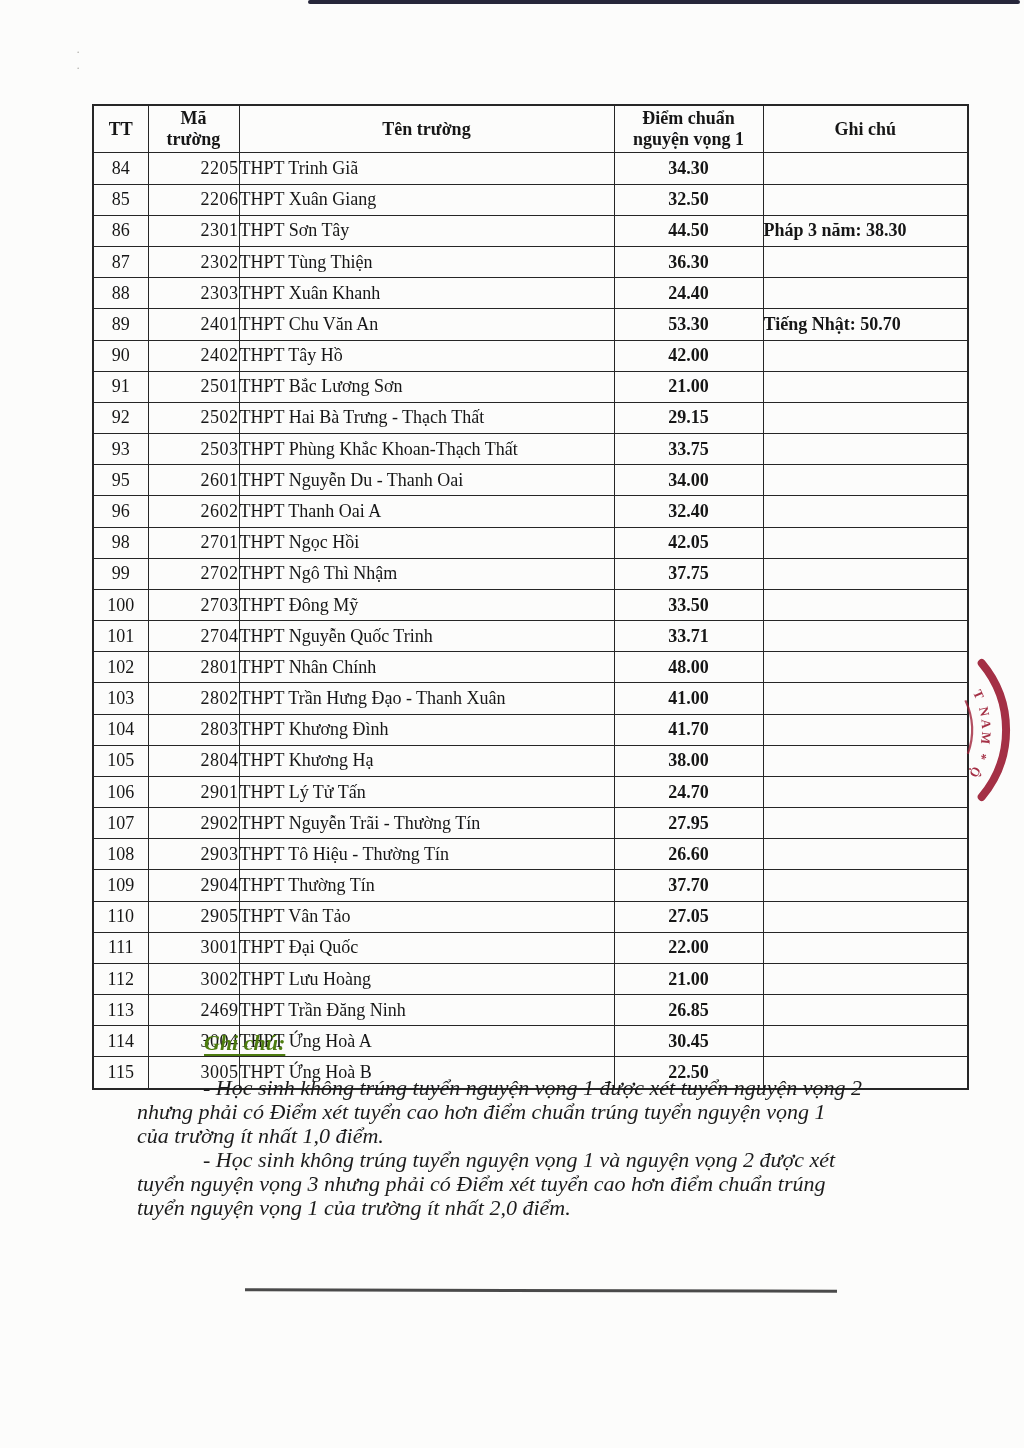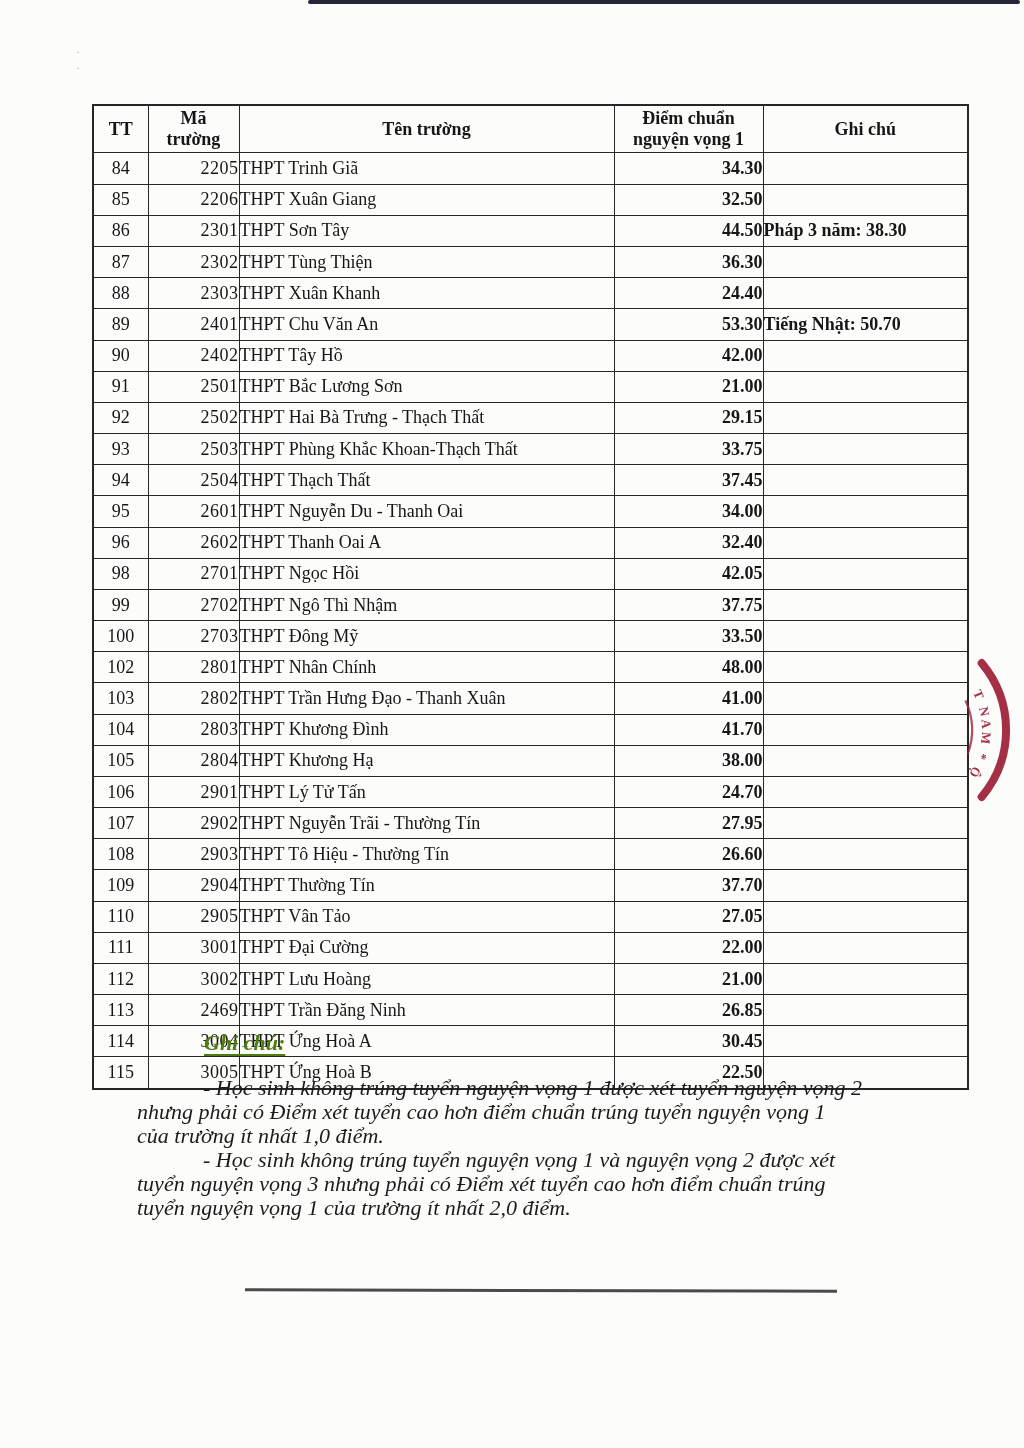--- a/index.html
+++ b/index.html
@@ -39,21 +39,21 @@
     line-height:1.18;padding:2px 0;font-size:18px;
   }
   thead tr{height:47px;}
   table.score-table td{
     padding:0;vertical-align:middle;line-height:1.05;
     overflow:hidden;white-space:nowrap;
   }
   td.c-tt{text-align:center;}
   td.c-code{text-align:right;letter-spacing:.5px;}
   td.c-name{text-align:left;padding-left:13px;}
-  td.c-score{text-align:right;font-weight:bold;}
+  td.c-score{text-align:center;font-weight:bold;}
   td.c-note{font-weight:bold;}
 
   .notes-heading{
     position:absolute;left:204px;top:1030px;
     font-size:22px;font-weight:bold;font-style:italic;
     text-decoration:underline;text-underline-offset:4px;
     color:#4d7c0f;
   }
   .notes-body{
     position:absolute;left:137px;top:1076px;width:800px;
@@ -169,27 +169,20 @@
       <td class="c-note"></td>
     </tr>
         <tr>
       <td class="c-tt">93</td>
       <td class="c-code">2503</td>
       <td class="c-name">THPT Phùng Khắc Khoan-Thạch Thất</td>
       <td class="c-score">33.75</td>
       <td class="c-note"></td>
     </tr>
         <tr>
-      <td class="c-tt">94</td>
-      <td class="c-code">2504</td>
-      <td class="c-name">THPT Thạch Thất</td>
-      <td class="c-score">37.45</td>
-      <td class="c-note"></td>
-    </tr>
-        <tr>
       <td class="c-tt">95</td>
       <td class="c-code">2601</td>
       <td class="c-name">THPT Nguyễn Du - Thanh Oai</td>
       <td class="c-score">34.00</td>
       <td class="c-note"></td>
     </tr>
         <tr>
       <td class="c-tt">96</td>
       <td class="c-code">2602</td>
       <td class="c-name">THPT Thanh Oai A</td>
@@ -211,20 +204,27 @@
       <td class="c-note"></td>
     </tr>
         <tr>
       <td class="c-tt">100</td>
       <td class="c-code">2703</td>
       <td class="c-name">THPT Đông Mỹ</td>
       <td class="c-score">33.50</td>
       <td class="c-note"></td>
     </tr>
         <tr>
+      <td class="c-tt">101</td>
+      <td class="c-code">2704</td>
+      <td class="c-name">THPT Nguyễn Quốc Trinh</td>
+      <td class="c-score">33.71</td>
+      <td class="c-note"></td>
+    </tr>
+        <tr>
       <td class="c-tt">102</td>
       <td class="c-code">2801</td>
       <td class="c-name">THPT Nhân Chính</td>
       <td class="c-score">48.00</td>
       <td class="c-note"></td>
     </tr>
         <tr>
       <td class="c-tt">103</td>
       <td class="c-code">2802</td>
       <td class="c-name">THPT Trần Hưng Đạo - Thanh Xuân</td>
@@ -276,21 +276,21 @@
         <tr>
       <td class="c-tt">110</td>
       <td class="c-code">2905</td>
       <td class="c-name">THPT Vân Tảo</td>
       <td class="c-score">27.05</td>
       <td class="c-note"></td>
     </tr>
         <tr>
       <td class="c-tt">111</td>
       <td class="c-code">3001</td>
-      <td class="c-name">THPT Đại Cường</td>
+      <td class="c-name">THPT Đại Quốc</td>
       <td class="c-score">22.00</td>
       <td class="c-note"></td>
     </tr>
         <tr>
       <td class="c-tt">112</td>
       <td class="c-code">3002</td>
       <td class="c-name">THPT Lưu Hoàng</td>
       <td class="c-score">21.00</td>
       <td class="c-note"></td>
     </tr>

